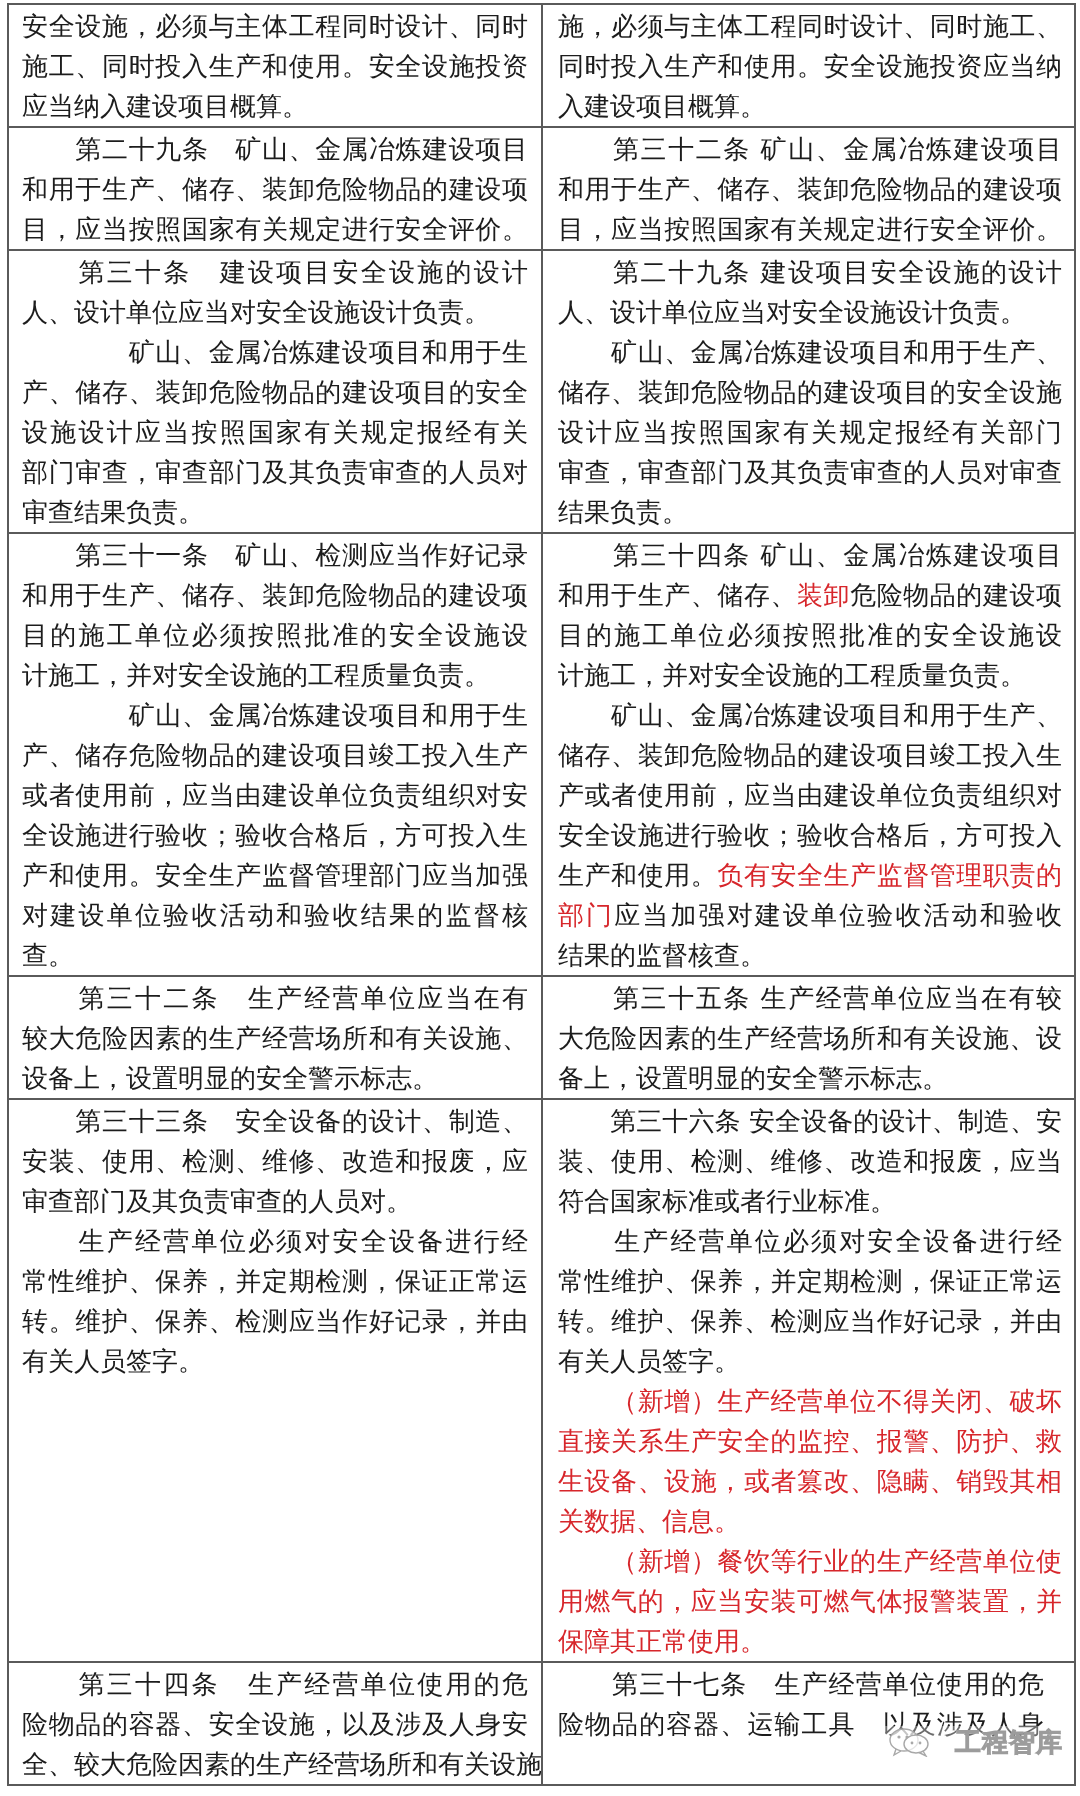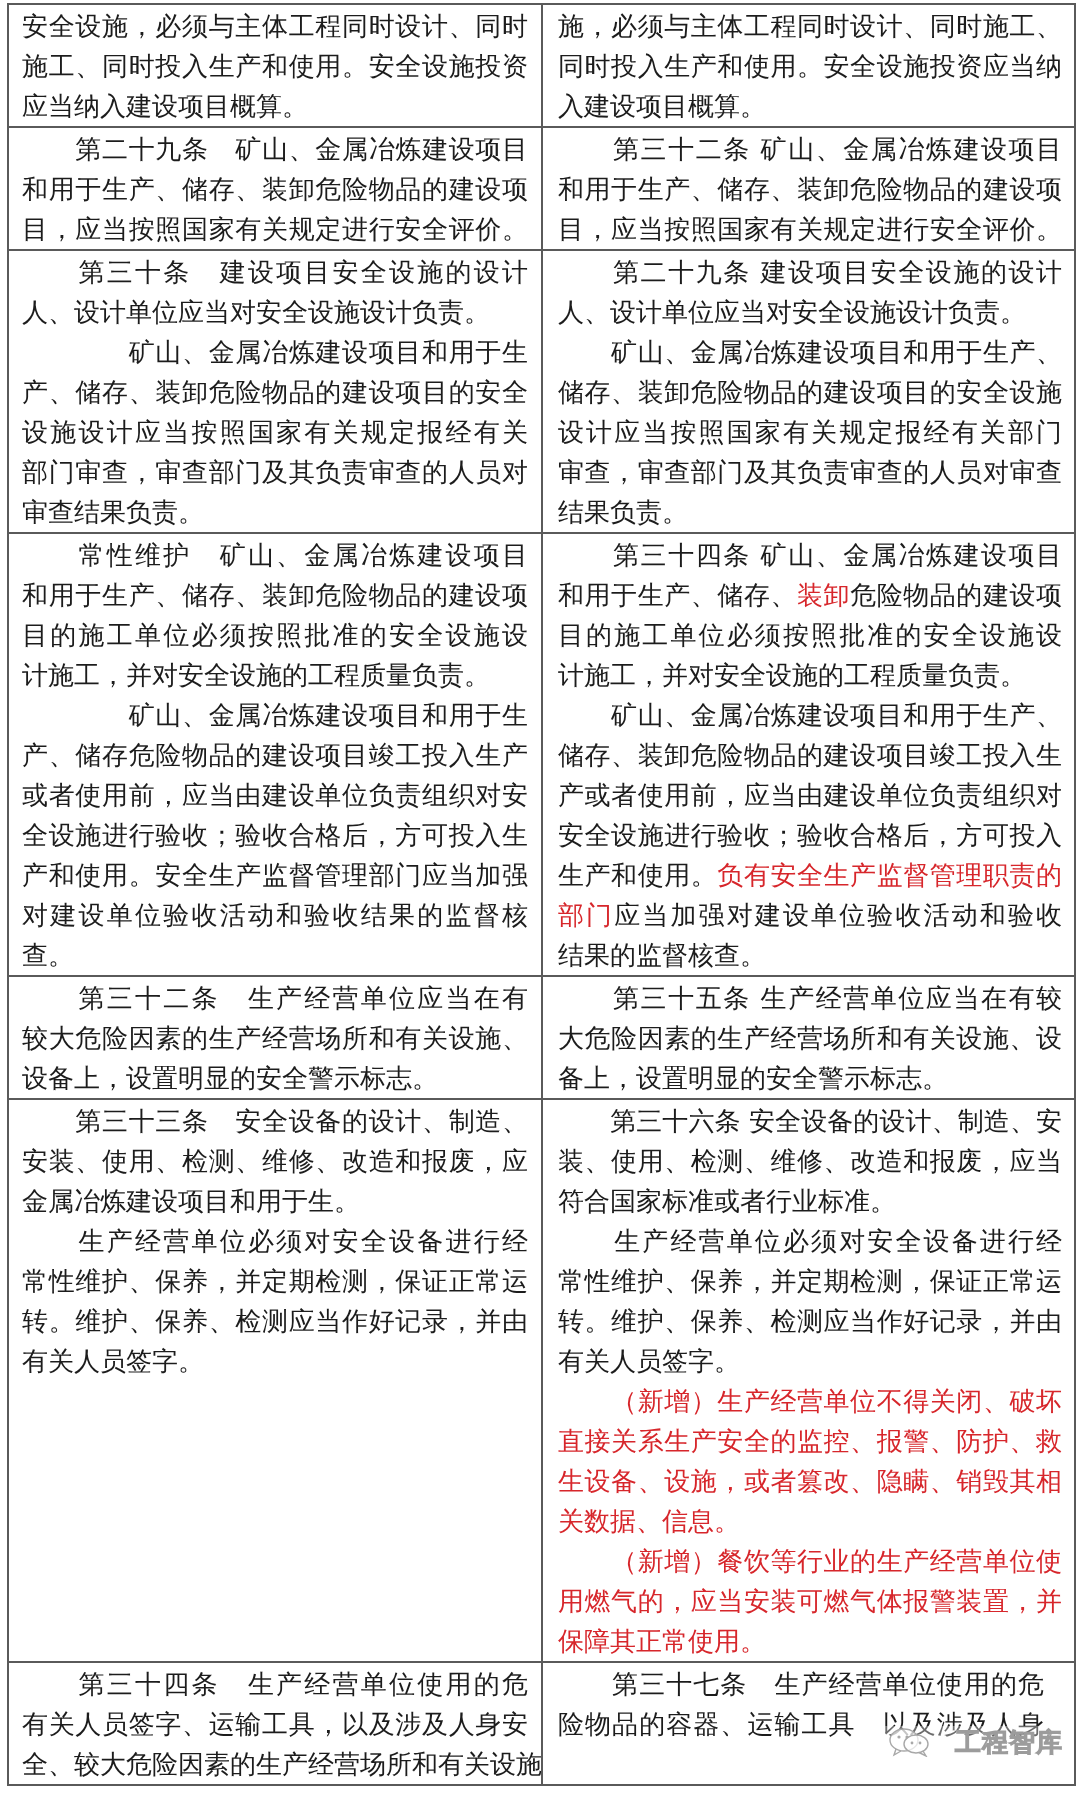--- a/index.html
+++ b/index.html
@@ -76,21 +76,21 @@
       <div class="ln">　　矿山、金属冶炼建设项目和用于生产、</div>
       <div class="ln">储存、装卸危险物品的建设项目的安全设施</div>
       <div class="ln">设计应当按照国家有关规定报经有关部门</div>
       <div class="ln">审查，审查部门及其负责审查的人员对审查</div>
       <div class="ln last">结果负责。</div>
     </div>
   </div>
 
   <div class="row">
     <div class="cell left">
-      <div class="ln">　　常性维护　矿山、金属冶炼建设项目</div>
+      <div class="ln">　　第三十一条　矿山、检测应当作好记录</div>
       <div class="ln">和用于生产、储存、装卸危险物品的建设项</div>
       <div class="ln">目的施工单位必须按照批准的安全设施设</div>
       <div class="ln last">计施工，并对安全设施的工程质量负责。</div>
       <div class="ln">　　　　矿山、金属冶炼建设项目和用于生</div>
       <div class="ln">产、储存危险物品的建设项目竣工投入生产</div>
       <div class="ln">或者使用前，应当由建设单位负责组织对安</div>
       <div class="ln">全设施进行验收；验收合格后，方可投入生</div>
       <div class="ln">产和使用。安全生产监督管理部门应当加强</div>
       <div class="ln">对建设单位验收活动和验收结果的监督核</div>
       <div class="ln last">查。</div>
@@ -120,21 +120,21 @@
       <div class="ln">　　第三十五条 生产经营单位应当在有较</div>
       <div class="ln">大危险因素的生产经营场所和有关设施、设</div>
       <div class="ln last">备上，设置明显的安全警示标志。</div>
     </div>
   </div>
 
   <div class="row">
     <div class="cell left">
       <div class="ln">　　第三十三条　安全设备的设计、制造、</div>
       <div class="ln">安装、使用、检测、维修、改造和报废，应</div>
-      <div class="ln last">金属冶炼建设项目和用于生。</div>
+      <div class="ln last">审查部门及其负责审查的人员对。</div>
       <div class="ln">　　生产经营单位必须对安全设备进行经</div>
       <div class="ln">常性维护、保养，并定期检测，保证正常运</div>
       <div class="ln">转。维护、保养、检测应当作好记录，并由</div>
       <div class="ln last">有关人员签字。</div>
     </div>
     <div class="cell right">
       <div class="ln">　　第三十六条 安全设备的设计、制造、安</div>
       <div class="ln">装、使用、检测、维修、改造和报废，应当</div>
       <div class="ln last">符合国家标准或者行业标准。</div>
       <div class="ln">　　生产经营单位必须对安全设备进行经</div>
@@ -147,21 +147,21 @@
       <div class="ln red last">关数据、信息。</div>
       <div class="ln red">　　（新增）餐饮等行业的生产经营单位使</div>
       <div class="ln red">用燃气的，应当安装可燃气体报警装置，并</div>
       <div class="ln red last">保障其正常使用。</div>
     </div>
   </div>
 
   <div class="row">
     <div class="cell left">
       <div class="ln">　　第三十四条　生产经营单位使用的危</div>
-      <div class="ln">有关人员签字、运输工具，以及涉及人身安</div>
+      <div class="ln">险物品的容器、安全设施，以及涉及人身安</div>
       <div class="ln">全、较大危险因素的生产经营场所和有关设施</div>
     </div>
     <div class="cell right narrow">
       <div class="ln">　　第三十七条　生产经营单位使用的危</div>
       <div class="ln">险物品的容器、运输工具　以及涉及人身</div>
     </div>
   </div>
 
 </div>
 

